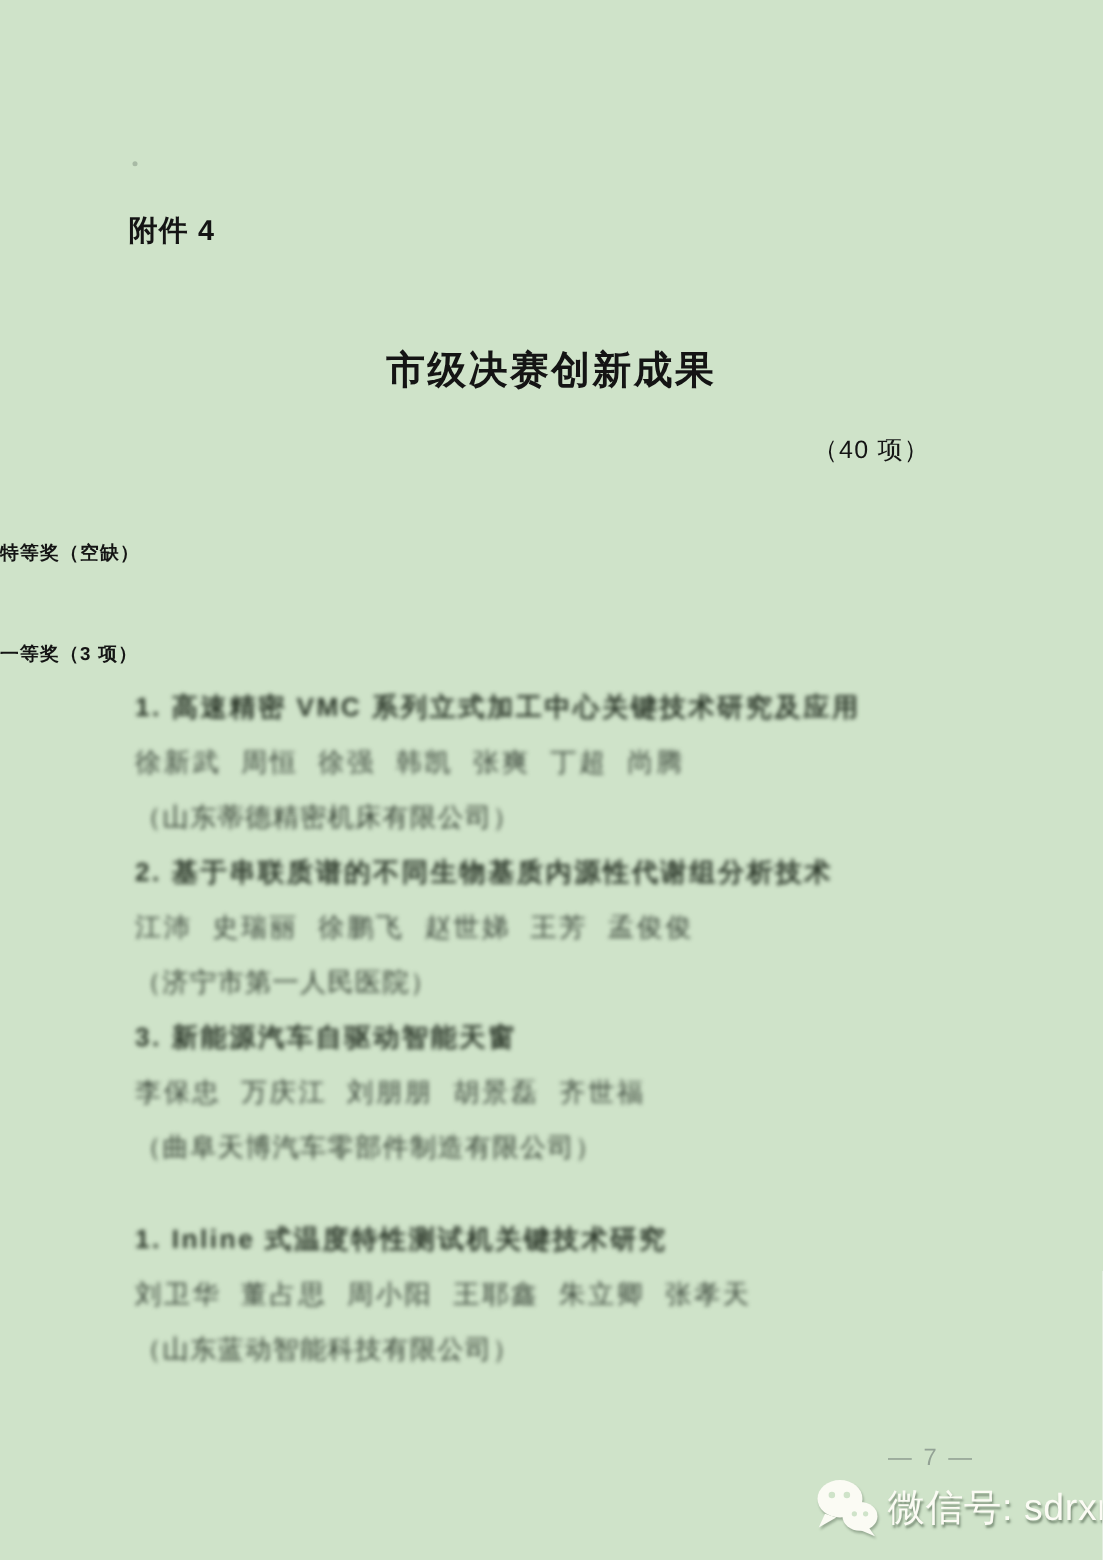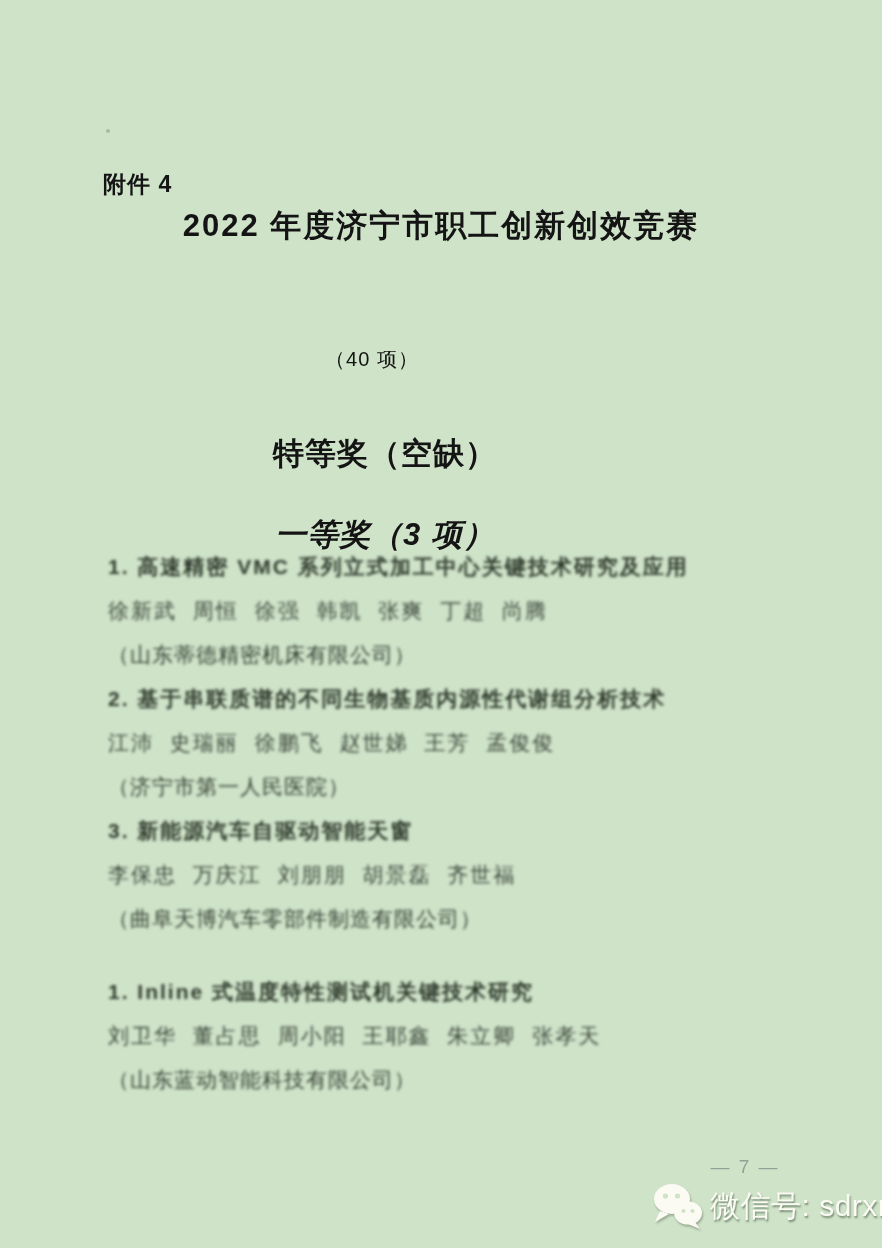--- a/index.html
+++ b/index.html
@@ -18,31 +18,31 @@
     margin-top:20px;
   }
   .title{
     position:absolute;left:0;width:882px;text-align:center;
     font-size:31px;font-weight:bold;letter-spacing:2px;
     filter:blur(0.4px);
   }
   .t1{top:205px;}
   .t2{top:275px;}
   .count{
-    position:absolute;left:0;width:744px;text-align:center;
+    position:absolute;left:0;width:744px;text-align:right;
     top:346px;font-size:20px;letter-spacing:1px;
     filter:blur(0.4px);
   }
   .heading{
-    position:absolute;left:0;width:770px;text-align:center;
-    font-size:31px;font-weight:bold;letter-spacing:1px;
+    position:absolute;left:0;width:770px;text-align:left;
+    font-size:15px;font-weight:bold;letter-spacing:1px;
     filter:blur(0.4px);
   }
   .h-special{top:433px;}
-  .h-first{top:514px;font-style:italic;}
+  .h-first{top:514px;}
   .h-second{top:932px;}
   .items{
     position:absolute;left:108px;right:60px;
   }
   .items-first{top:545px;}
   .items-second{top:970px;}
   .items p{
     margin:0;height:44px;line-height:44px;
     white-space:nowrap;
   }
@@ -89,21 +89,21 @@
 </style>
 </head>
 <body>
 
 <div class="page">
 
   <div class="speck"></div>
 
   <div class="attachment">附件 4</div>
 
-  <div class="title t1">2022 年度济宁市职工创新创效竞赛</div>
+  <div class="title t2">市级决赛创新成果</div>
 
   <div class="count">（40 项）</div>
 
   <div class="heading h-special">特等奖（空缺）</div>
 
   <div class="heading h-first">一等奖（3 项）</div>
 
   <div class="items items-first">
     <p class="ititle">1. 高速精密 VMC 系列立式加工中心关键技术研究及应用</p>
     <p class="inames">徐新武 周恒 徐强 韩凯 张爽 丁超 尚腾</p>

